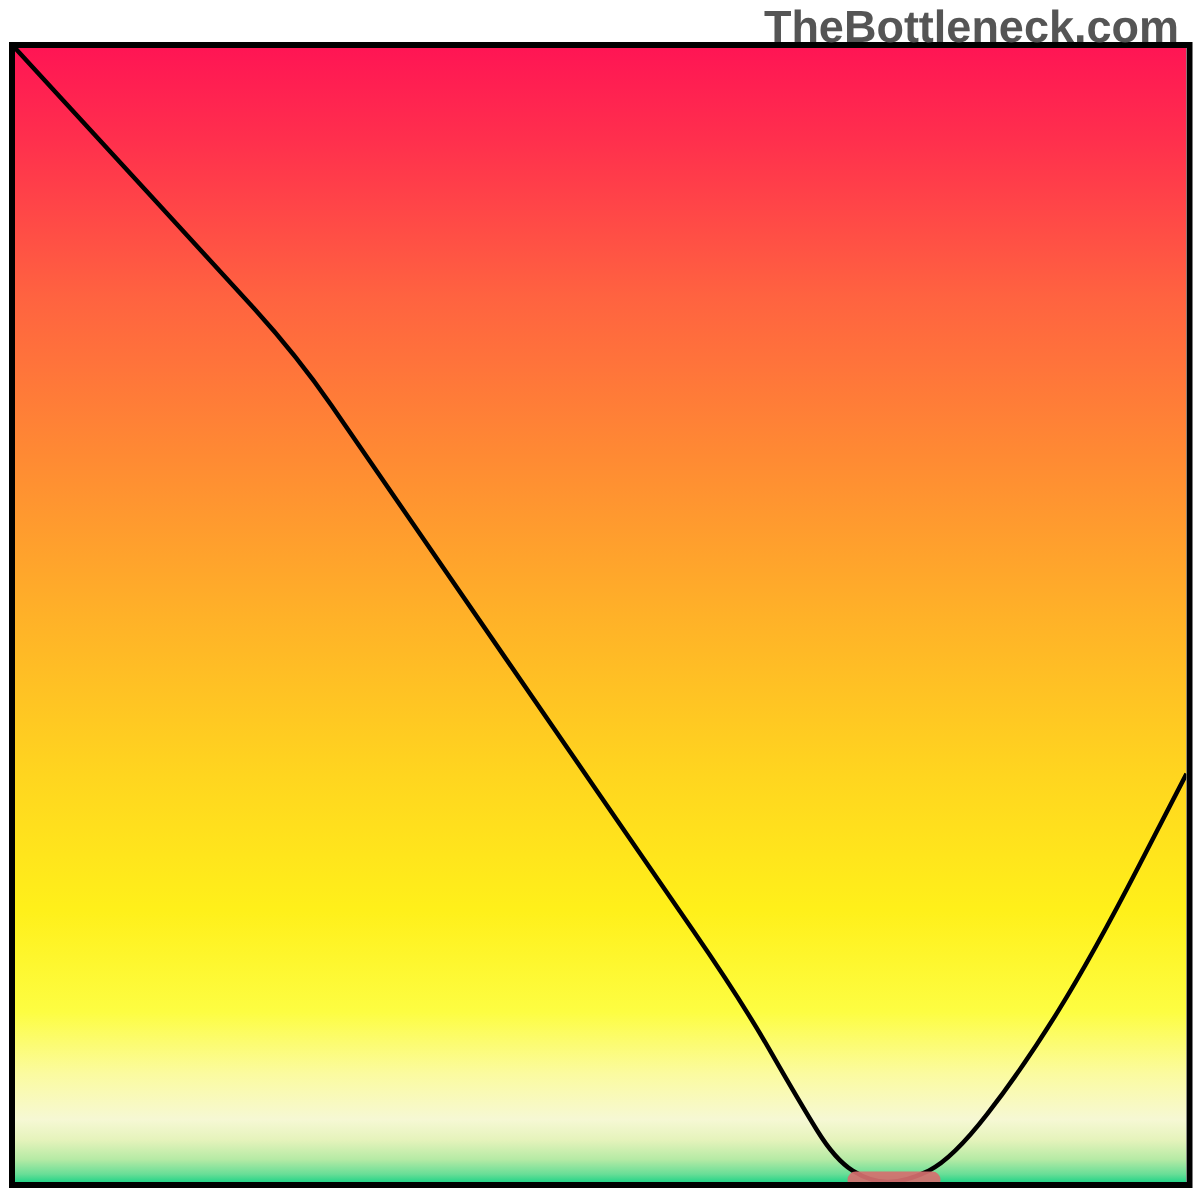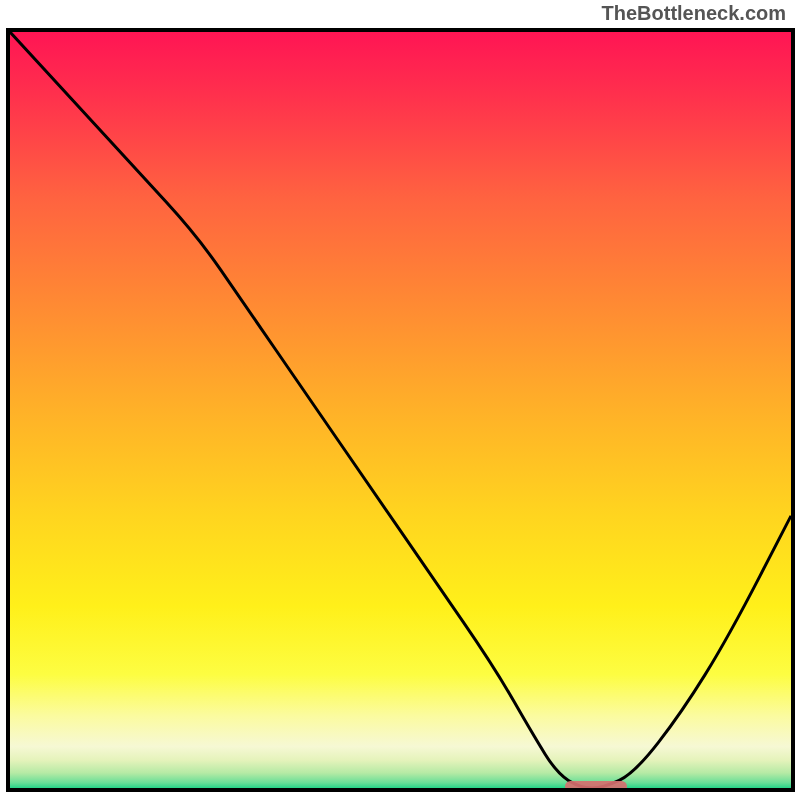--- a/index.html
+++ b/index.html
@@ -13,21 +13,21 @@
   .container {
     width: 800px;
     height: 800px;
     position: relative;
     background: white;
   }
   .watermark {
     position: absolute;
     top: 2px;
     right: 14px;
-    font-size: 20px;
+    font-size: 30px;
     font-weight: bold;
     color: #555;
     z-index: 10;
   }
   .plot-frame {
     position: absolute;
     left: 6px;
     top: 28px;
     width: 789px;
     height: 764px;

